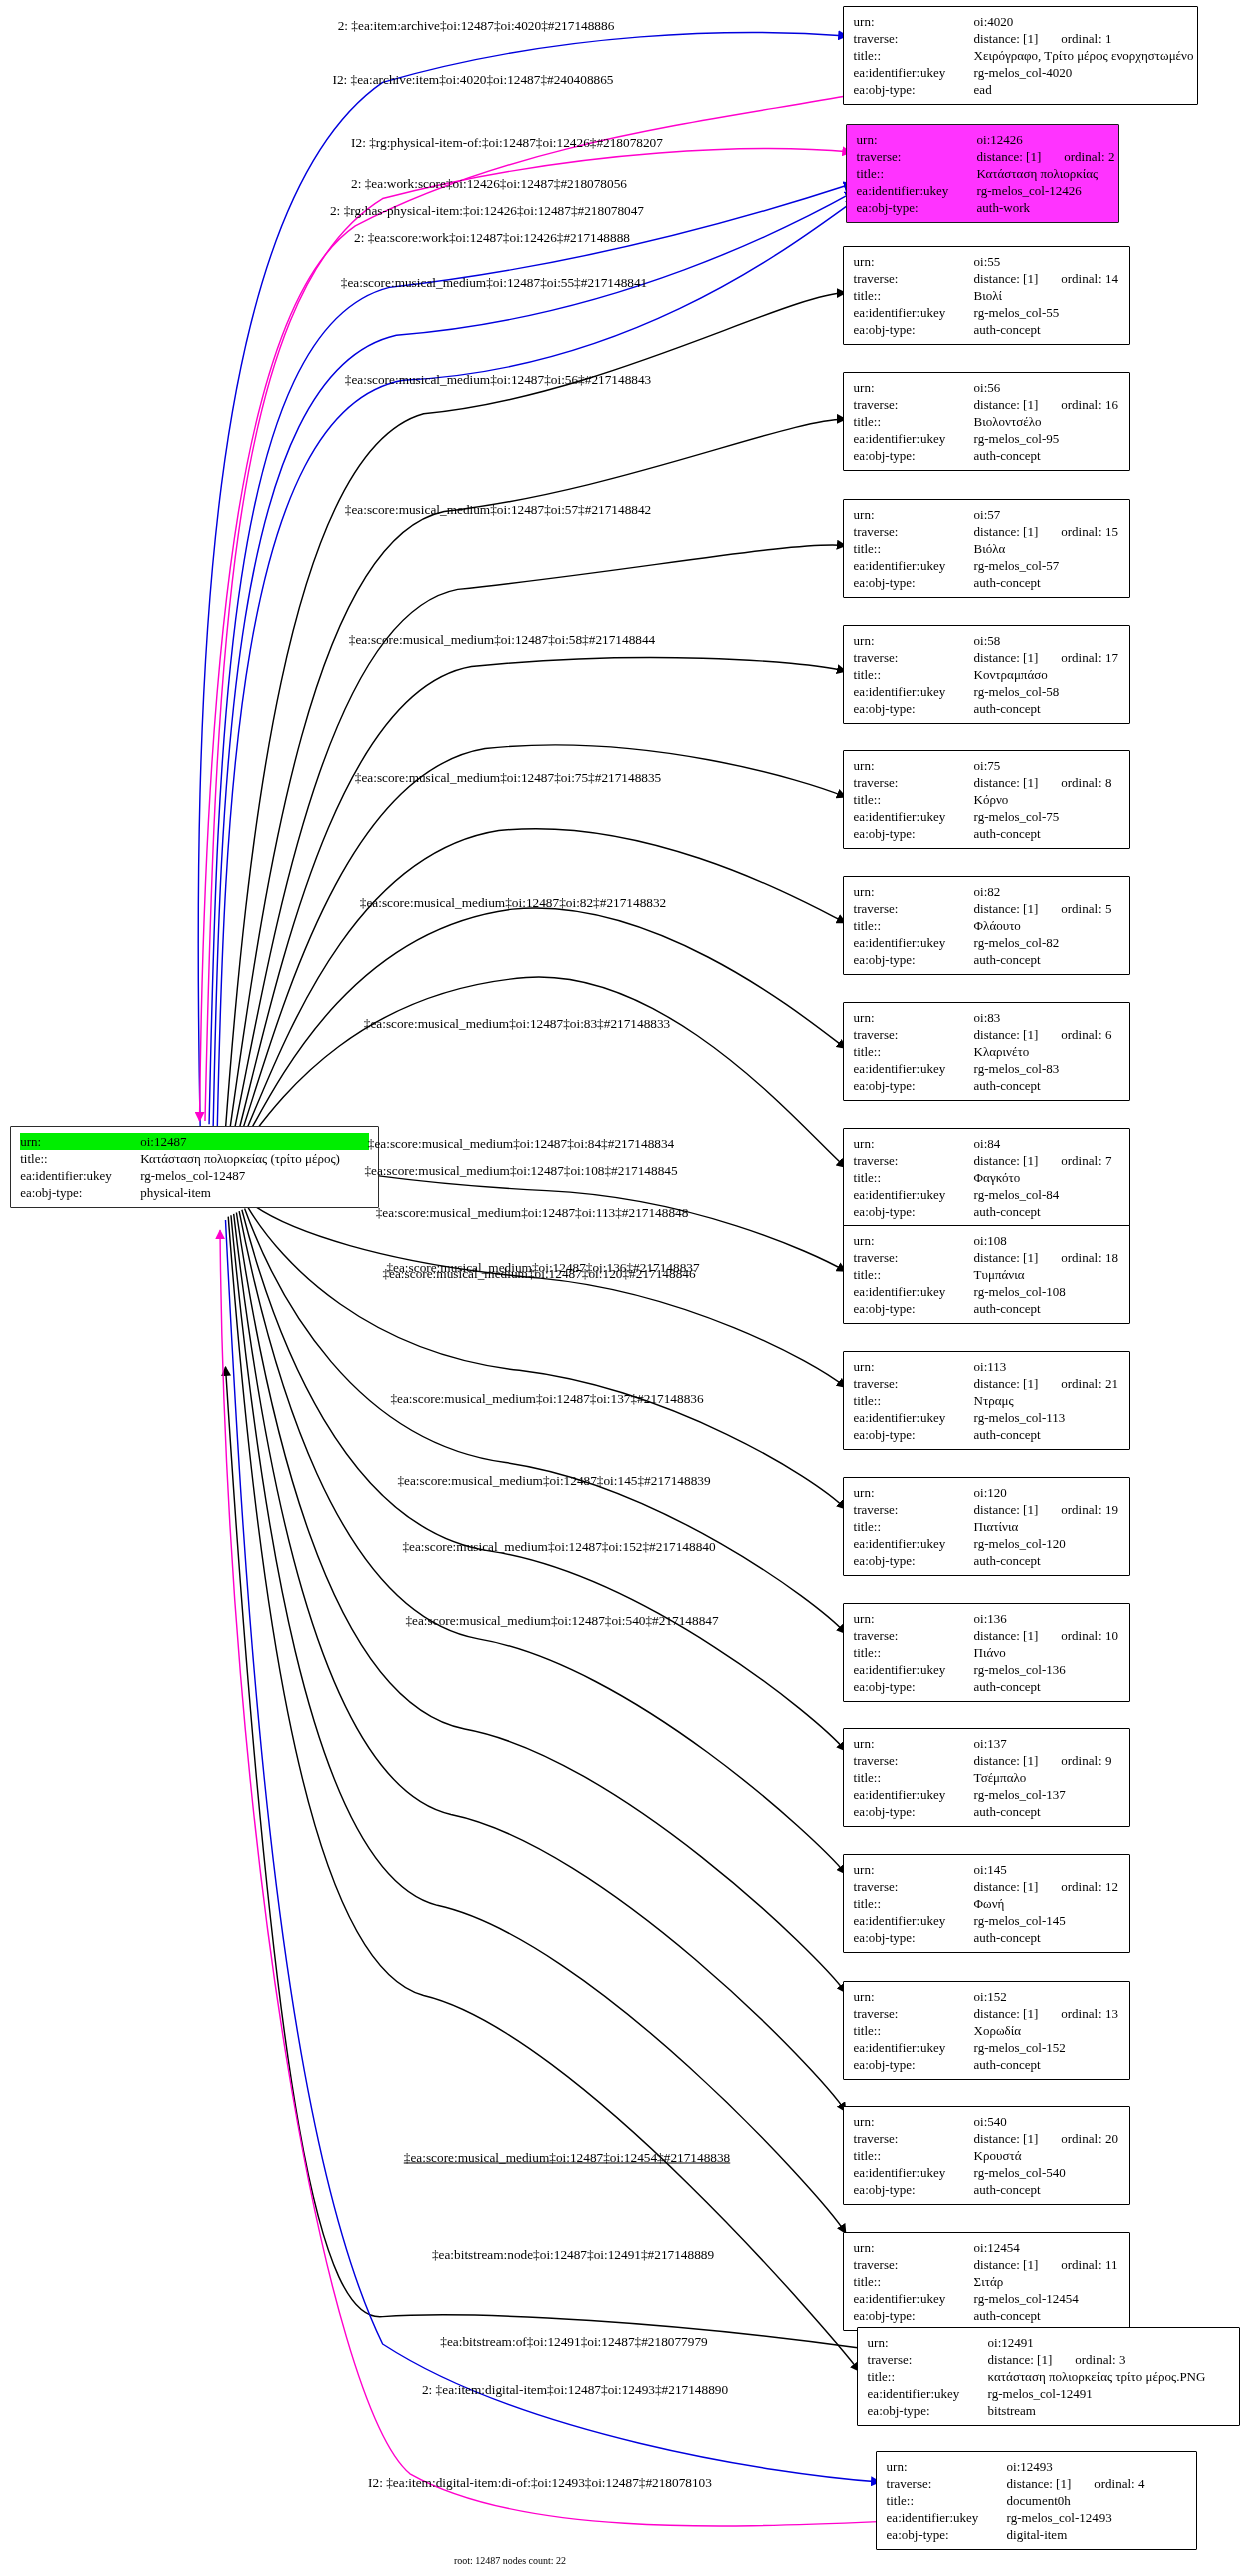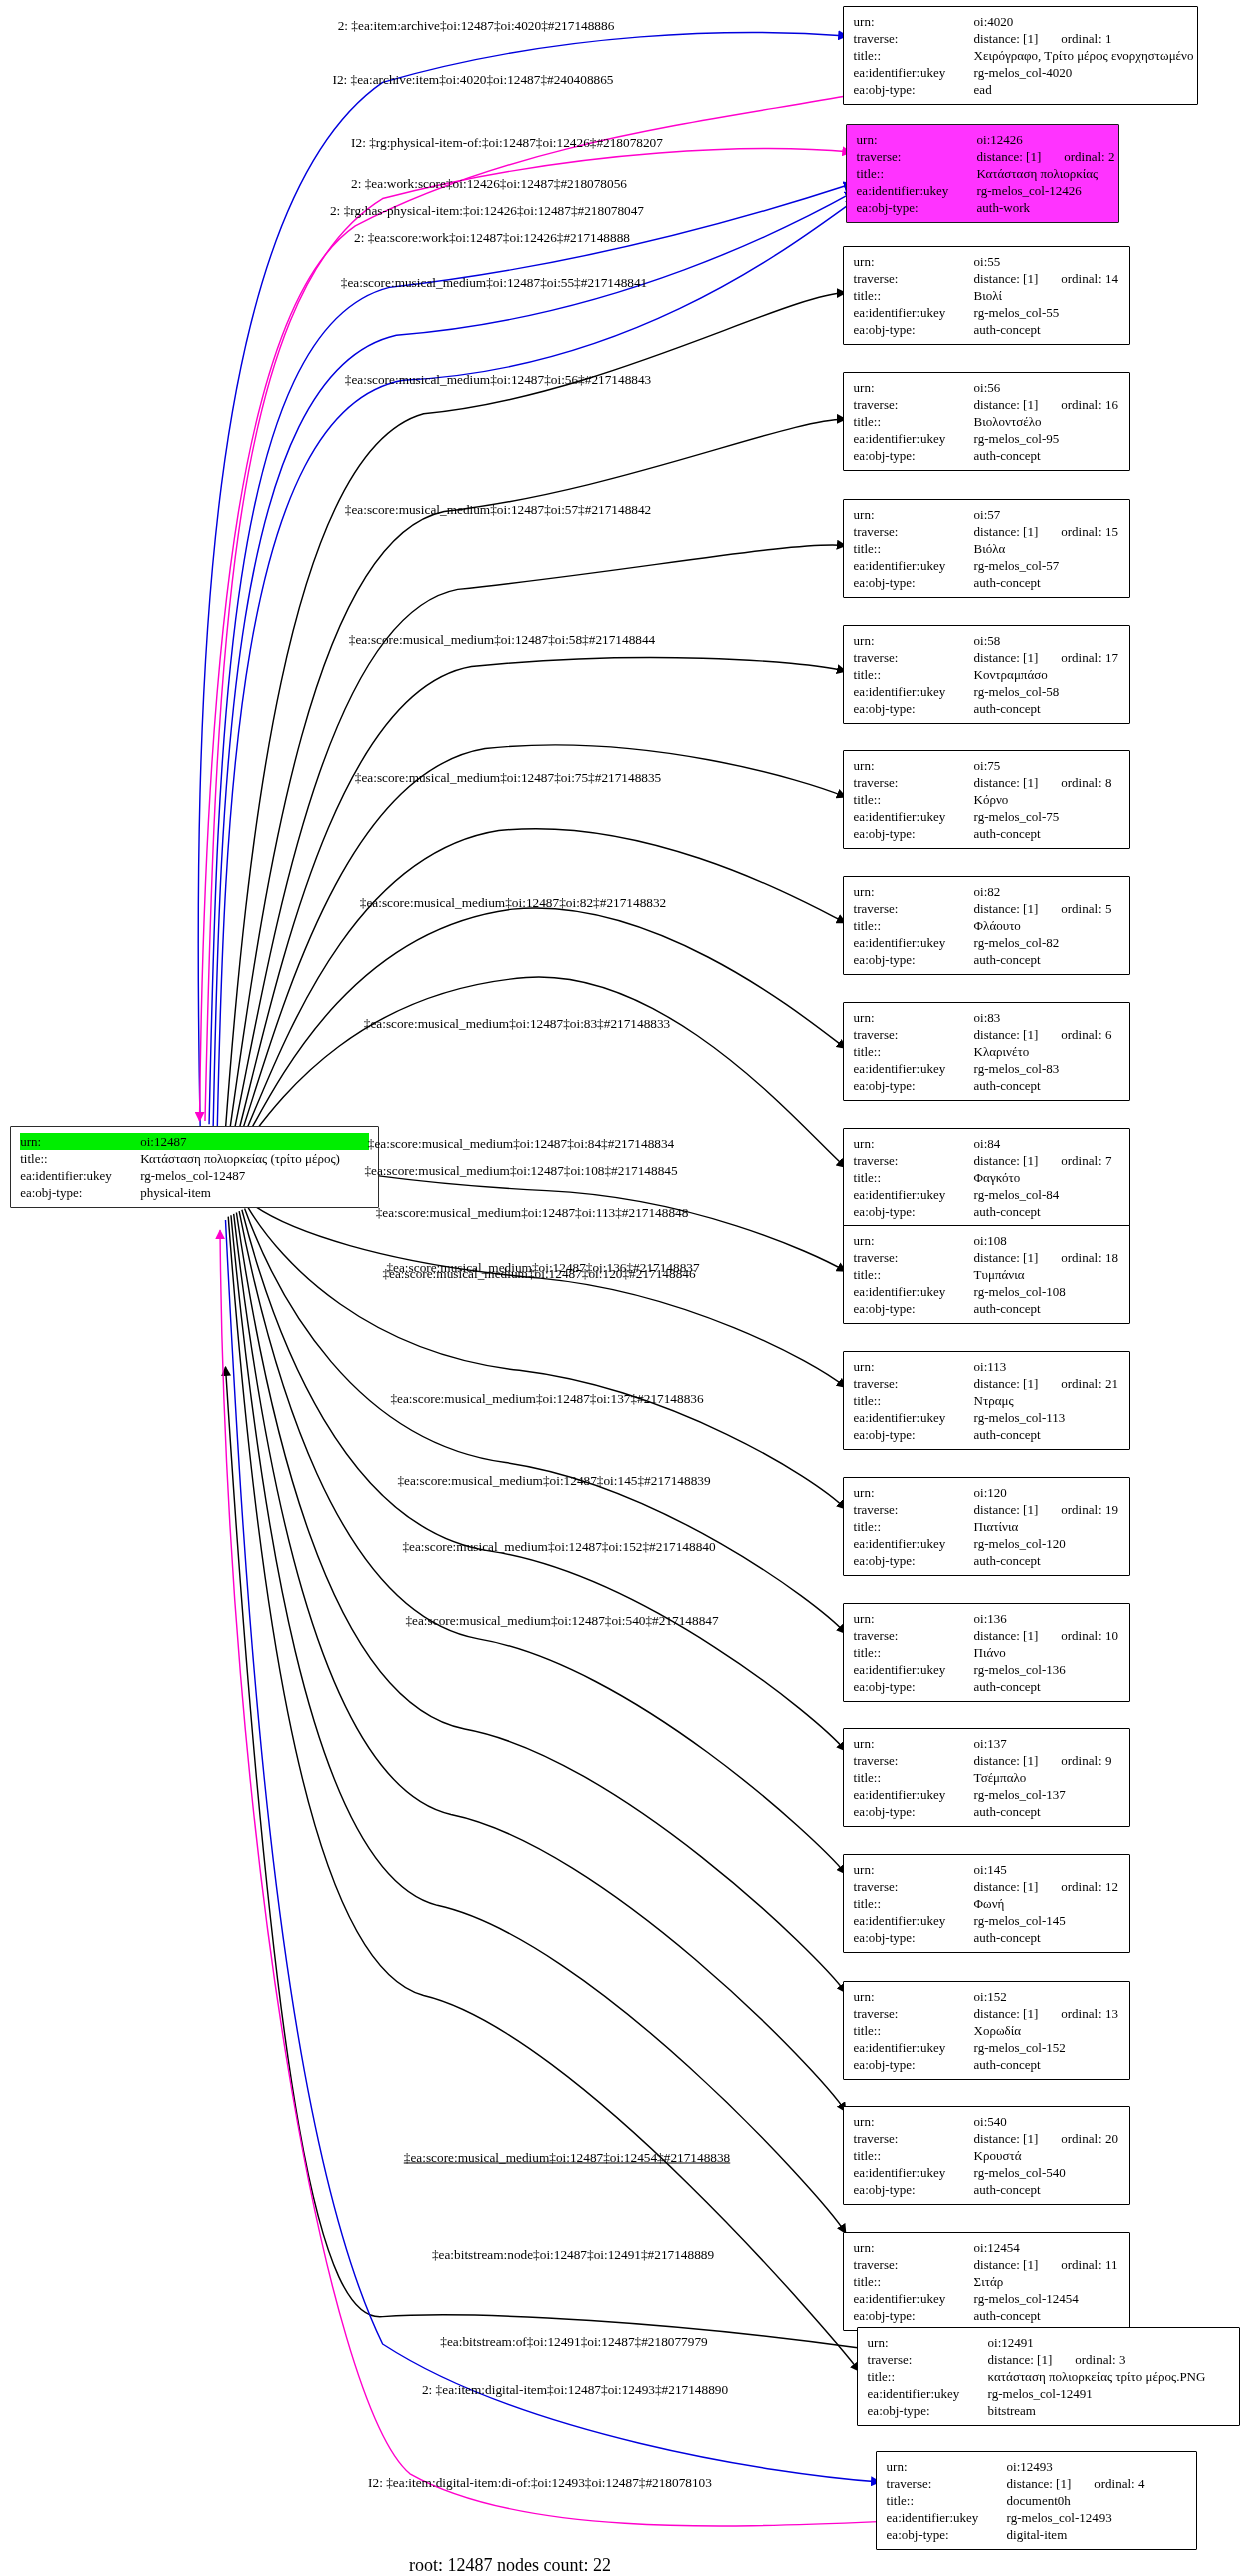--- a/index.html
+++ b/index.html
@@ -75,21 +75,21 @@
   .edge-label {
     position: absolute;
     font-size: 13.3px;
     line-height: 15px;
     white-space: nowrap;
     color: #000000;
     transform: translate(-50%, -50%);
   }
   .footer {
     position: absolute;
-    font-size: 18px;
+    font-size: 10px;
     white-space: nowrap;
     transform: translateX(-50%);
   }
 </style>
 </head>
 <body>
 
 <div id="canvas">
 
   <svg id="edge-layer" viewBox="0 0 1828 3769" width="1249" height="2576">

